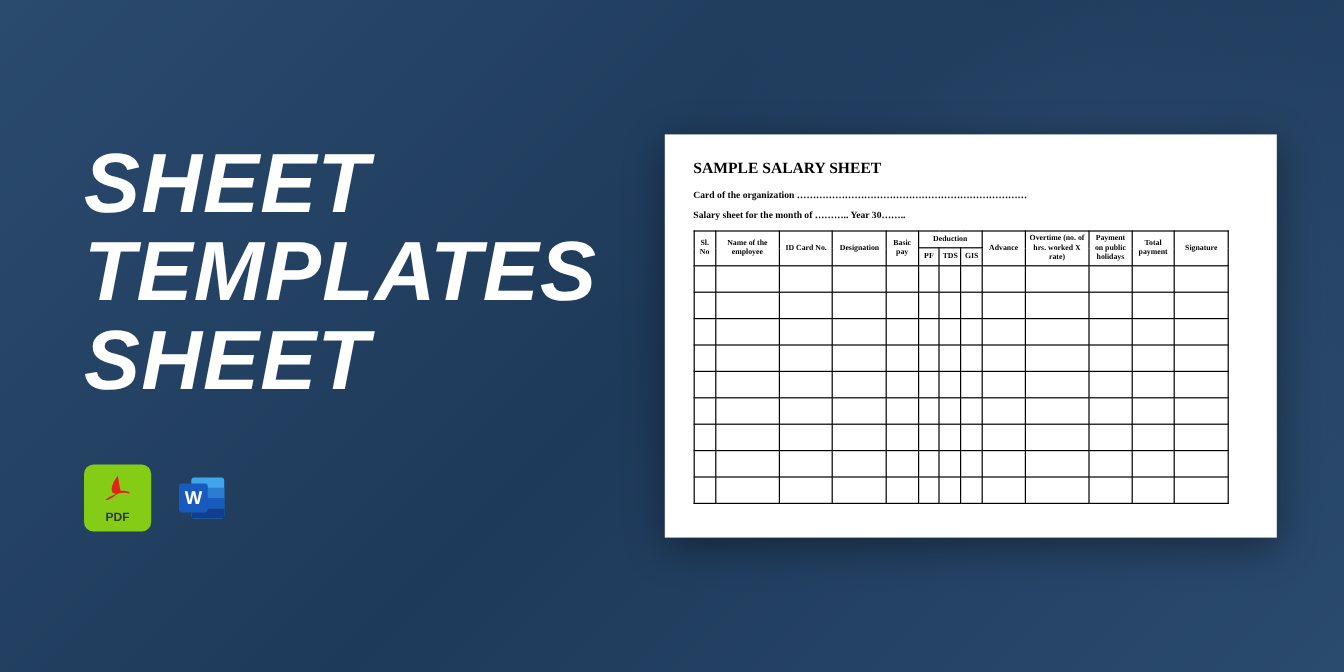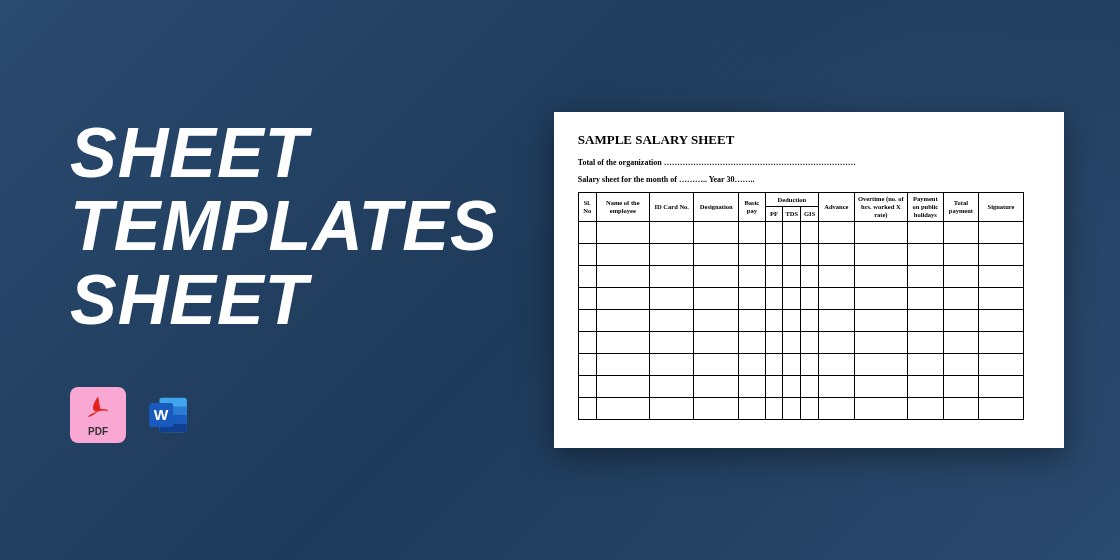--- a/index.html
+++ b/index.html
@@ -43,21 +43,21 @@
   font-family: 'Arial Black', Arial, sans-serif;
 }
 .icons {
   display: flex;
   gap: 14px;
   margin-top: 50px;
 }
 .icon-badge {
   width: 56px;
   height: 56px;
-  background: #f9a8d4;
+  background: #84cc16;
   border-radius: 8px;
   display: flex;
   flex-direction: column;
   align-items: center;
   justify-content: center;
   padding: 4px;
 }
 .icon-badge.word { background: transparent; }
 .pdf-svg { width: 30px; height: 30px; }
 .icon-label {
@@ -143,21 +143,21 @@
           <rect x="6" y="14" width="28" height="28" rx="3" fill="#185ABD"></rect>
           <text x="20" y="34" font-family="Arial" font-size="18" font-weight="bold" fill="#fff" text-anchor="middle">W</text>
         </svg>
       </div>
     </div>
   </div>
 
   <div class="right">
     <div class="doc">
       <div class="doc-title">SAMPLE SALARY SHEET</div>
-      <div class="doc-line">Total of the organization ………………………………………………………………</div>
+      <div class="doc-line">Card of the organization ………………………………………………………………</div>
       <div class="doc-line">Salary sheet for the month of ………..  Year 30……..</div>
 
       <table class="sheet-table">
         <thead>
           <tr>
             <th rowspan="2" class="col-sl">Sl. No</th>
             <th rowspan="2" class="col-name">Name of the employee</th>
             <th rowspan="2" class="col-id">ID Card No.</th>
             <th rowspan="2" class="col-desig">Designation</th>
             <th rowspan="2" class="col-basic">Basic pay</th>

